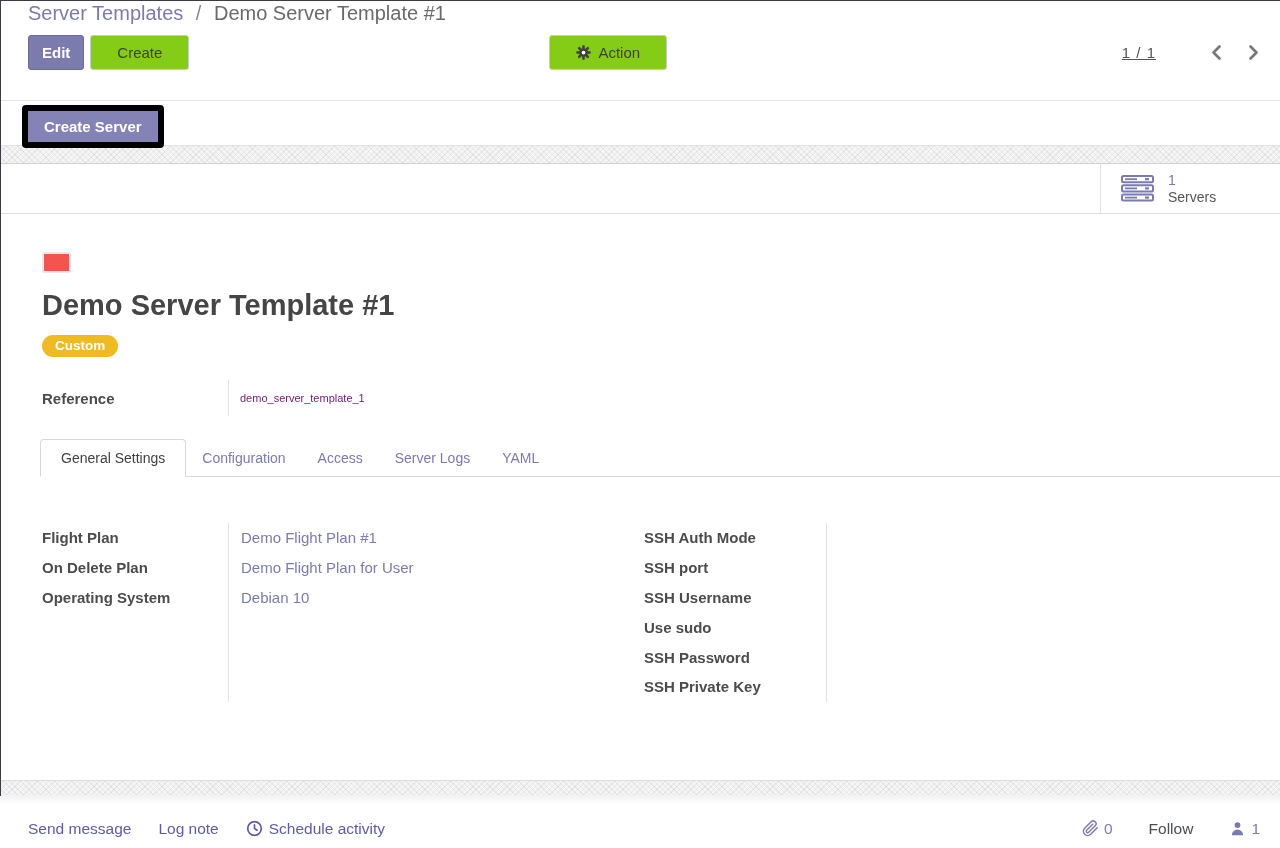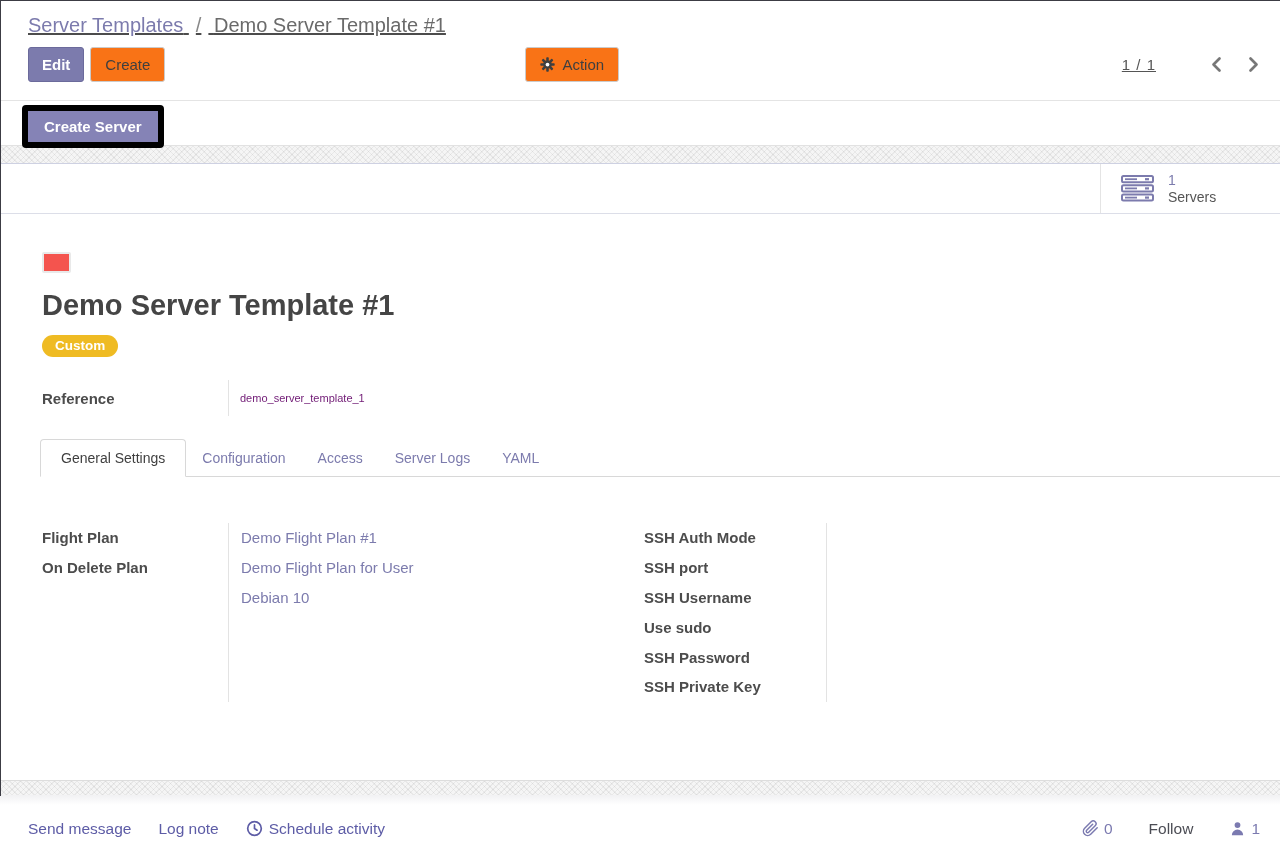--- a/index.html
+++ b/index.html
@@ -7,29 +7,29 @@
   body {
     width:1280px; height:848px; position:relative; overflow:hidden;
     background:#ffffff; color:#4c4c4c;
     font-family:"Liberation Sans", sans-serif;
   }
   .window-edge-left { position:absolute; left:0; top:0; width:1px; height:796px; background:#3c3c44; z-index:50; }
   .window-edge-top  { position:absolute; left:0; top:0; width:100%; height:1px; background:#3c3c44; z-index:50; }
 
   
   .control-panel { height:101px; border-bottom:1px solid #e4e4e4; padding:0 20px 0 28px; }
-  .breadcrumb { padding-top:12px; font-size:20px; line-height:26px;text-decoration:underline; }
+  .breadcrumb { font-size:20px; line-height:26px; }
   .breadcrumb .bc-parent { color:#7c7bad; cursor:pointer; }
   .breadcrumb .bc-sep { color:#888; margin:0 7px; }
   .breadcrumb .bc-current { color:#6a6a6a; }
   .cp-row { display:flex; align-items:center; margin-top:9px; }
   .btn {
     display:inline-flex; align-items:center; gap:7px;
-    font-size:15px; line-height:19px; padding:7px 14px;
-    border:1px solid #cbcbcb; border-radius:3px; background:#f97316; color:#3f3f3f; cursor:pointer;
+    font-size:15px; line-height:19px; padding:7px 26px;
+    border:1px solid #cbcbcb; border-radius:3px; background:#84cc16; color:#3f3f3f; cursor:pointer;
     font-family:"Liberation Sans", sans-serif;
   }
   .btn-primary { background:#7c7bad; border-color:#6b6a9b; color:#fff; font-weight:bold; }
   .btn-edit { padding:7px 13px; margin-right:6px; }
   .btn-action { margin-left:360px; }
   .pager { margin-left:auto; display:flex; align-items:center; }
   .pager-value { font-size:15px; color:#555; margin-right:28px; letter-spacing:1px;text-decoration:underline; }
   .pager-btn { background:none; border:none; padding:0; margin-left:26px; cursor:pointer; display:flex; align-items:center; }
 
   
@@ -205,20 +205,21 @@
     <div class="tab">Server Logs</div>
     <div class="tab">YAML</div>
   </div>
 
   <div class="tab-content">
 
     <div class="fgroup">
       <div class="gcol glabels">
         <div>Flight Plan</div>
         <div>On Delete Plan</div>
+        <div>Operating System</div>
       </div>
       <div class="vline"></div>
       <div class="gcol gvalues">
         <div>
             <span class="link">Demo Flight Plan #1</span>
           </div>
         <div>
             <span class="link">Demo Flight Plan for User</span>
           </div>
         <div>

